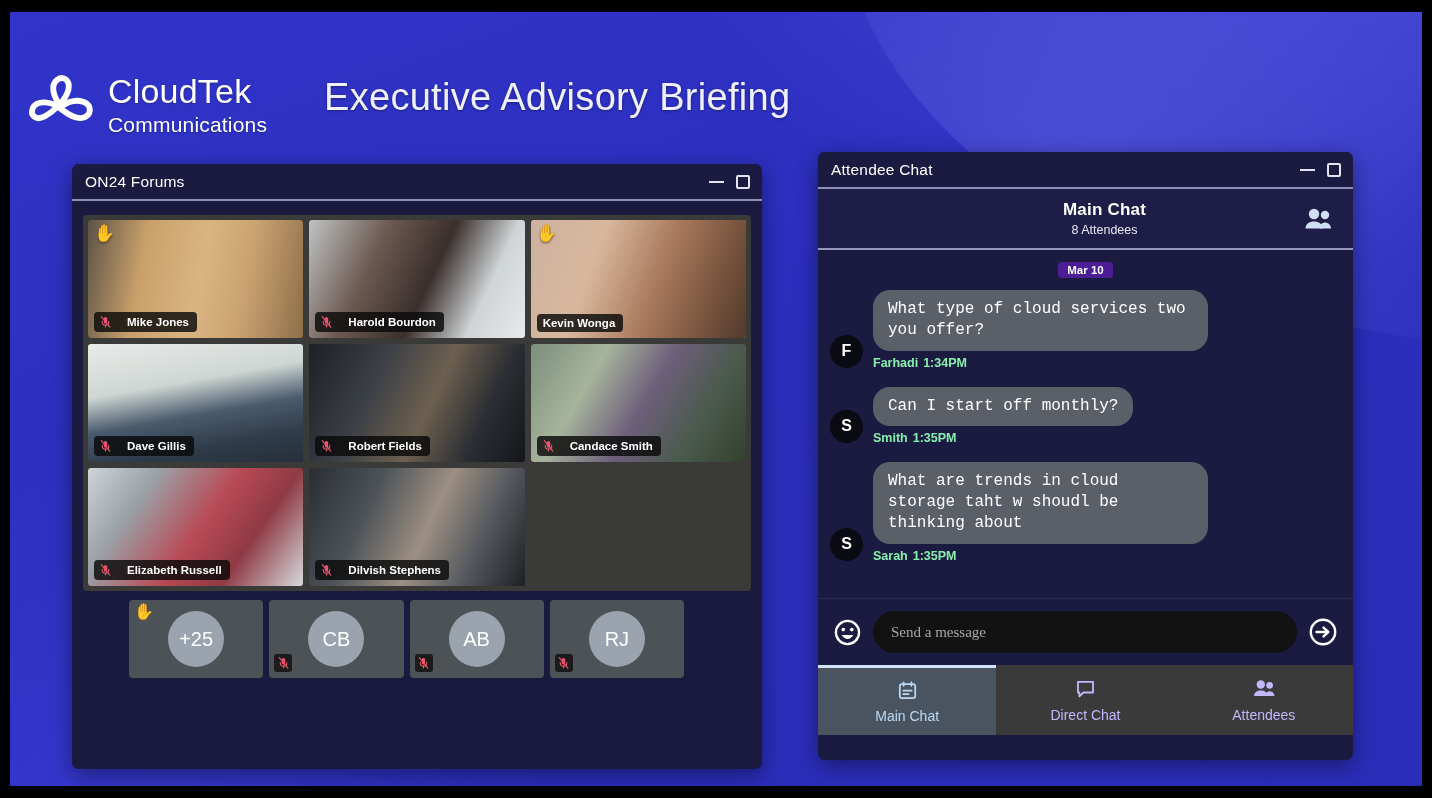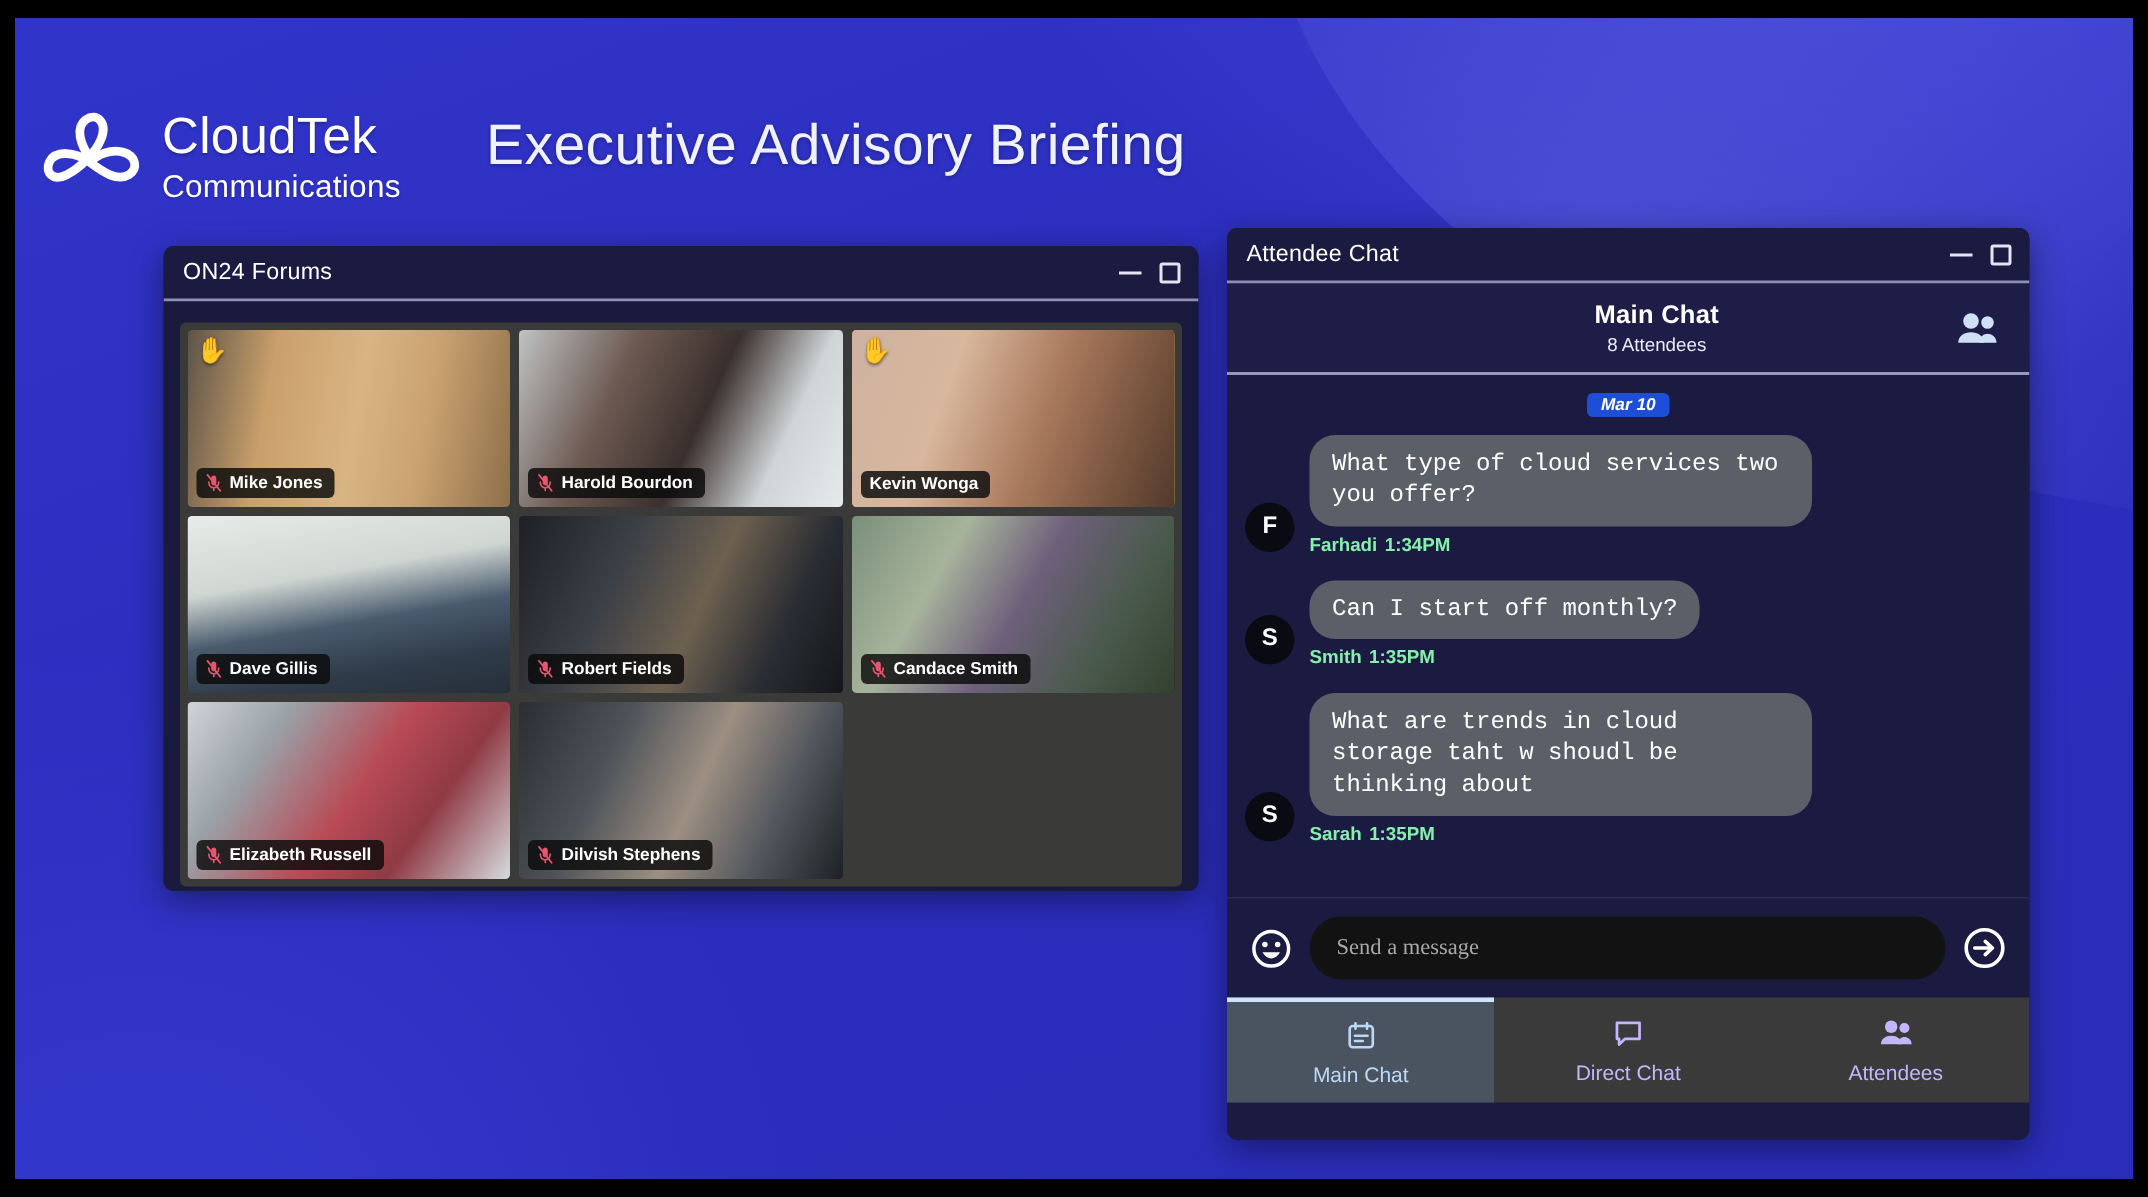--- a/index.html
+++ b/index.html
@@ -95,23 +95,22 @@
     width: 15px; height: 2px; background: #e4e4f2; display: block;
   }
   .win-max {
     width: 14px; height: 14px; border: 2px solid #e4e4f2; border-radius: 2px;
     display: block;
   }
 
   
   #forums-panel {
     left: 62px; top: 152px;
-    width: 690px; height: 430px;
+    width: 690px; height: 605px;
     background: #1b1b42;
-    margin-left: 37px;
   }
   #forums-body {
     height: calc(100% - 37px);
     background: #1a1a3e;
     padding: 14px 11px 0 11px;
   }
   #video-wrap {
     background: #3a3a38;
     border-radius: 4px;
     padding: 5px;
@@ -129,21 +128,21 @@
     overflow: hidden;
     background: #23262b;
   }
   .vtile.speaking { outline: 3px solid #f0a030; outline-offset: -3px; }
   .vscene { position: absolute; inset: 0; }
   .vname {
     position: absolute; left: 6px; bottom: 6px;
     background: rgba(10,10,10,.82);
     border-radius: 4px;
     padding: 3px 8px 3px 6px;
-    display: flex; align-items: center; gap: 5px;
+    display: flex; align-items: center; gap: 16px;
     max-width: calc(100% - 12px);
   }
   .vname span.lbl {
     color: #fff; font-size: 11.5px; white-space: nowrap;
     font-weight: bold;
   }
   .hand {
     position: absolute; left: 6px; top: 5px;
     font-size: 17px; line-height: 1;
     filter: drop-shadow(0 1px 1px rgba(0,0,0,.5));
@@ -211,27 +210,26 @@
     padding: 10px 12px 8px 12px;
     overflow: hidden;
     position: relative;
   }
   #date-sep {
     text-align: center;
     margin: 0 0 12px 0;
   }
   #date-sep span {
     display: inline-block;
-    background: #1d4ed8;
+    background: #4c1d95;
     color: #ffffff;
     font-size: 11.5px;
     padding: 2px 9px;
     border-radius: 4px;
     font-weight: bold;
-    font-style: italic;
   }
   .msg-row {
     display: flex; align-items: flex-end;
     gap: 10px;
     margin-bottom: 17px;
   }
   .msg-avatar {
     width: 33px; height: 33px; border-radius: 50%;
     background: #0a0a12;
     color: #ffffff;

